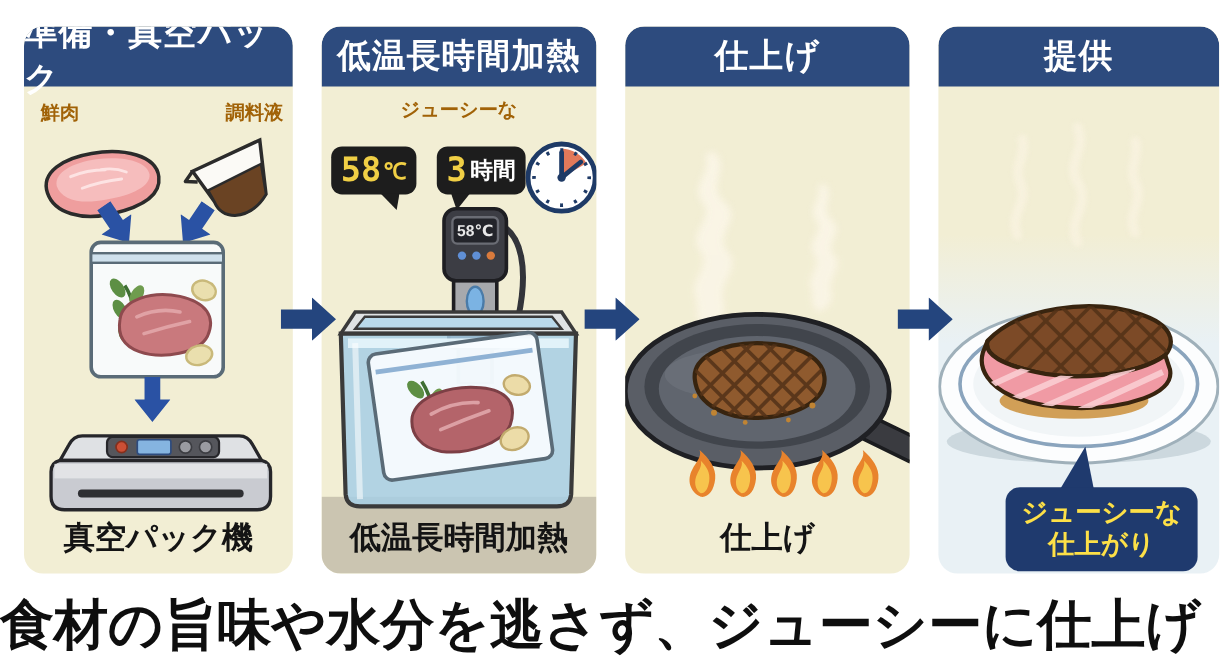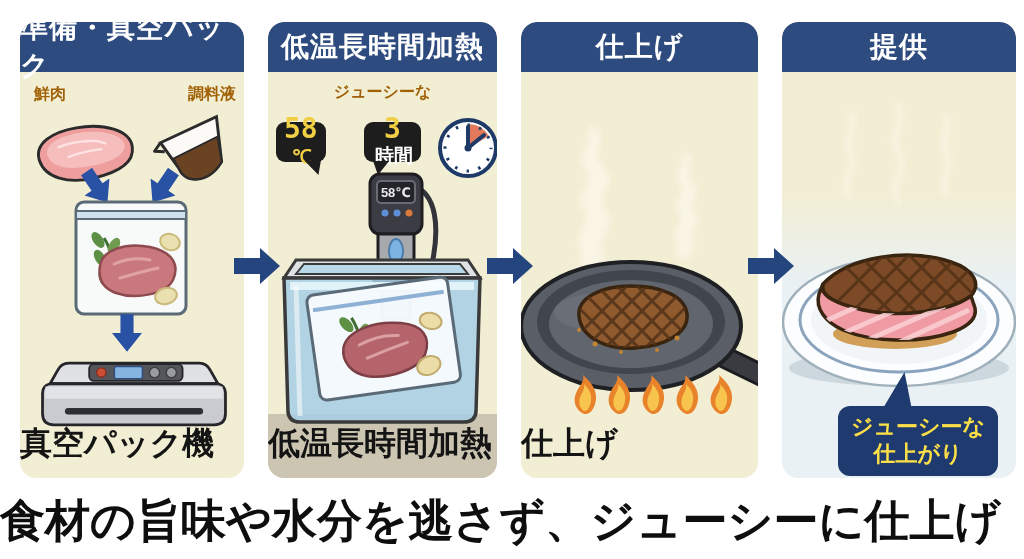--- a/index.html
+++ b/index.html
@@ -7,26 +7,26 @@
     font-family:"Liberation Sans","DejaVu Sans",sans-serif;}
   .panel{position:absolute;top:22px;height:456px;background:#f2eed4;border-radius:16px;overflow:hidden;}
   #p1{left:20px;width:224px;}
   #p2{left:268px;width:229px;}
   #p3{left:521px;width:237px;}
   #p4{left:782px;width:234px;background:linear-gradient(180deg,#f2eed4 0%,#f2eed4 38%,#e9f1f5 58%,#e9f1f5 100%);}
   .panel-header{position:absolute;left:0;top:0;right:0;height:50px;background:#2d4b7e;color:#fff;
     display:flex;align-items:center;justify-content:center;font-size:28px;font-weight:800;
     border-radius:16px 16px 0 0;letter-spacing:1px;}
   .mini-label{position:absolute;font-size:16px;font-weight:800;color:#a16207;}
-  .caption{position:absolute;left:0;right:0;bottom:12px;text-align:left;font-size:32px;font-weight:800;color:#141414;z-index:6;}
+  .caption{position:absolute;left:0;right:0;bottom:12px;text-align:center;font-size:26px;font-weight:800;color:#141414;z-index:6;}
   .abs{position:absolute;}
   .gap-arrow{position:absolute;top:248px;width:46px;height:36px;z-index:5;}
   .blue-arrow{position:absolute;width:38px;height:30px;}
   .badge{position:absolute;height:40px;background:#1d1d1d;border-radius:9px;display:flex;align-items:center;
-    justify-content:center;padding:0 8px;z-index:4;flex-direction:column;}
+    justify-content:center;padding:0 8px;z-index:4;}
   .badge::after{content:"";position:absolute;bottom:-13px;width:16px;height:14px;background:#1d1d1d;}
   #temp-badge::after{left:58%;clip-path:polygon(0 0,100% 0,85% 100%);}
   #time-badge::after{left:16%;clip-path:polygon(0 0,100% 0,30% 100%);}
   .digit{font-family:"DejaVu Sans Mono",monospace;font-size:28px;font-weight:bold;color:#f0cf45;line-height:1;}
   .digit-unit{font-family:"DejaVu Sans Mono",monospace;font-size:19px;font-weight:bold;color:#f0cf45;margin-left:2px;}
   .badge-kanji{font-size:19px;font-weight:800;color:#fff;margin-left:3px;}
   .floor{position:absolute;left:0;right:0;bottom:0;height:64px;background:#cbc5b1;z-index:1;}
   .steam{filter:blur(3px);opacity:.95;}
   .steam-thin{filter:blur(2px);opacity:.9;}
   .bubble{position:absolute;background:#1f3a6e;border-radius:12px;color:#fde047;text-align:center;

